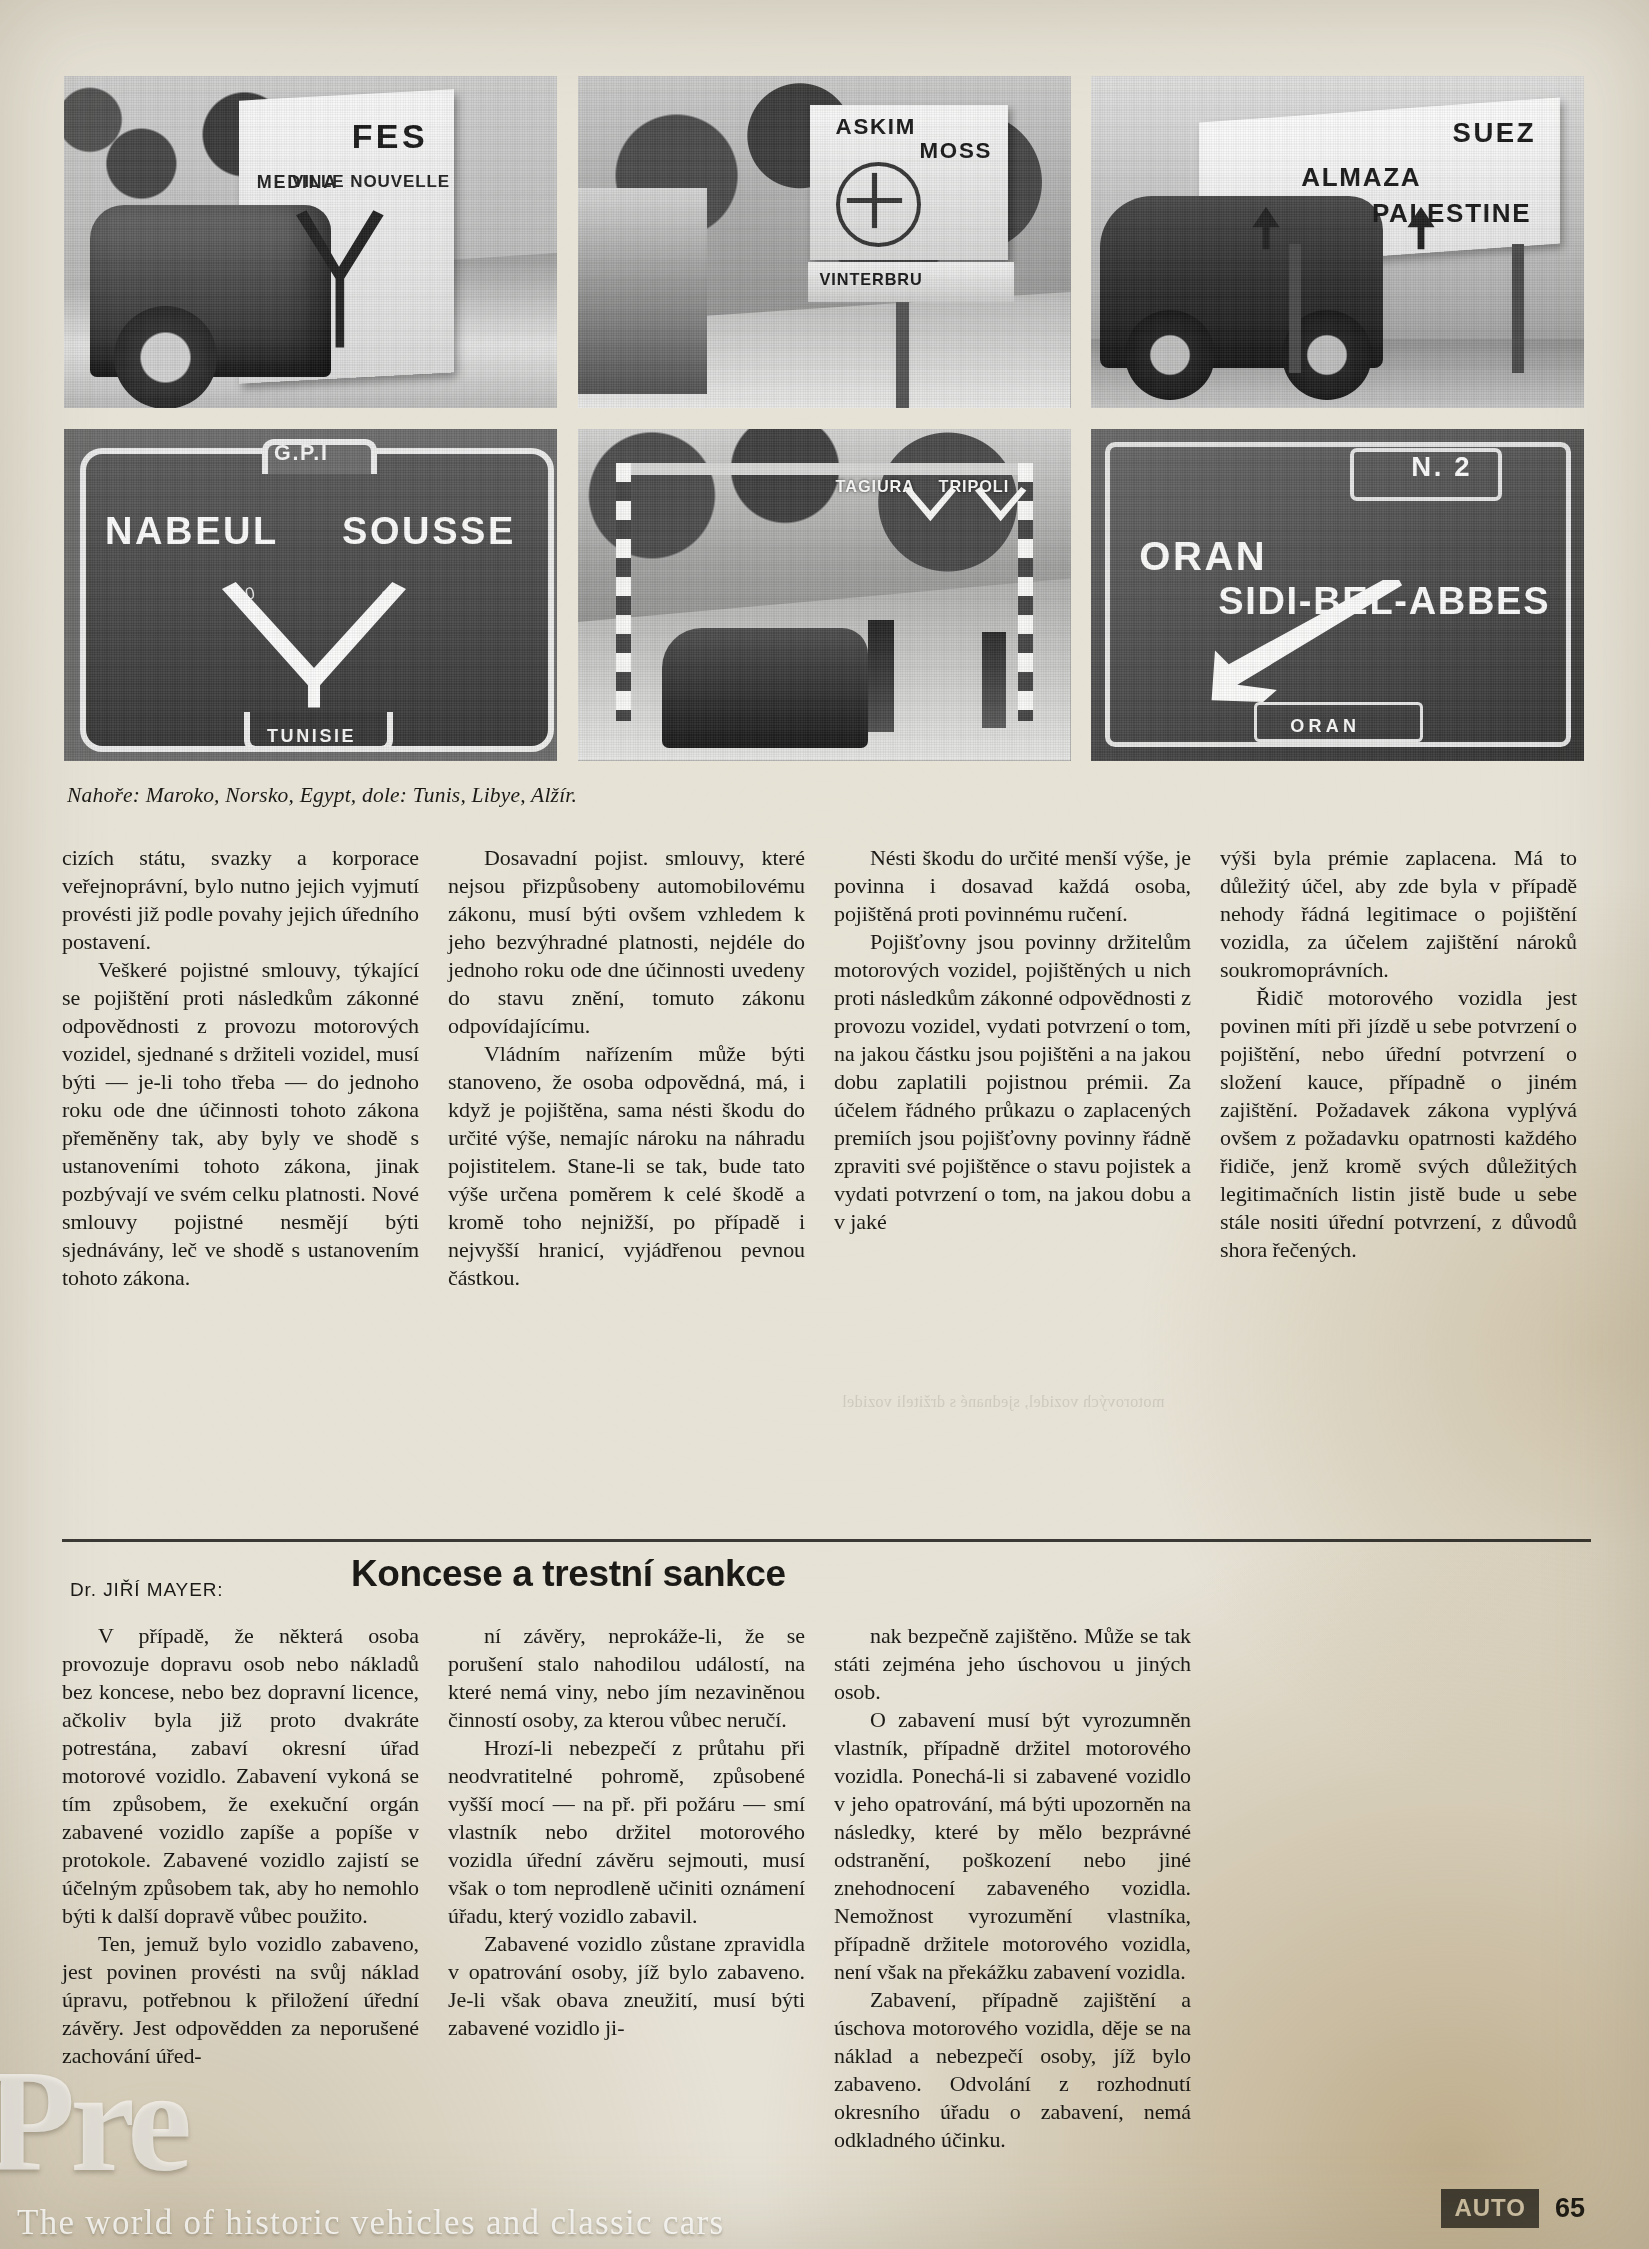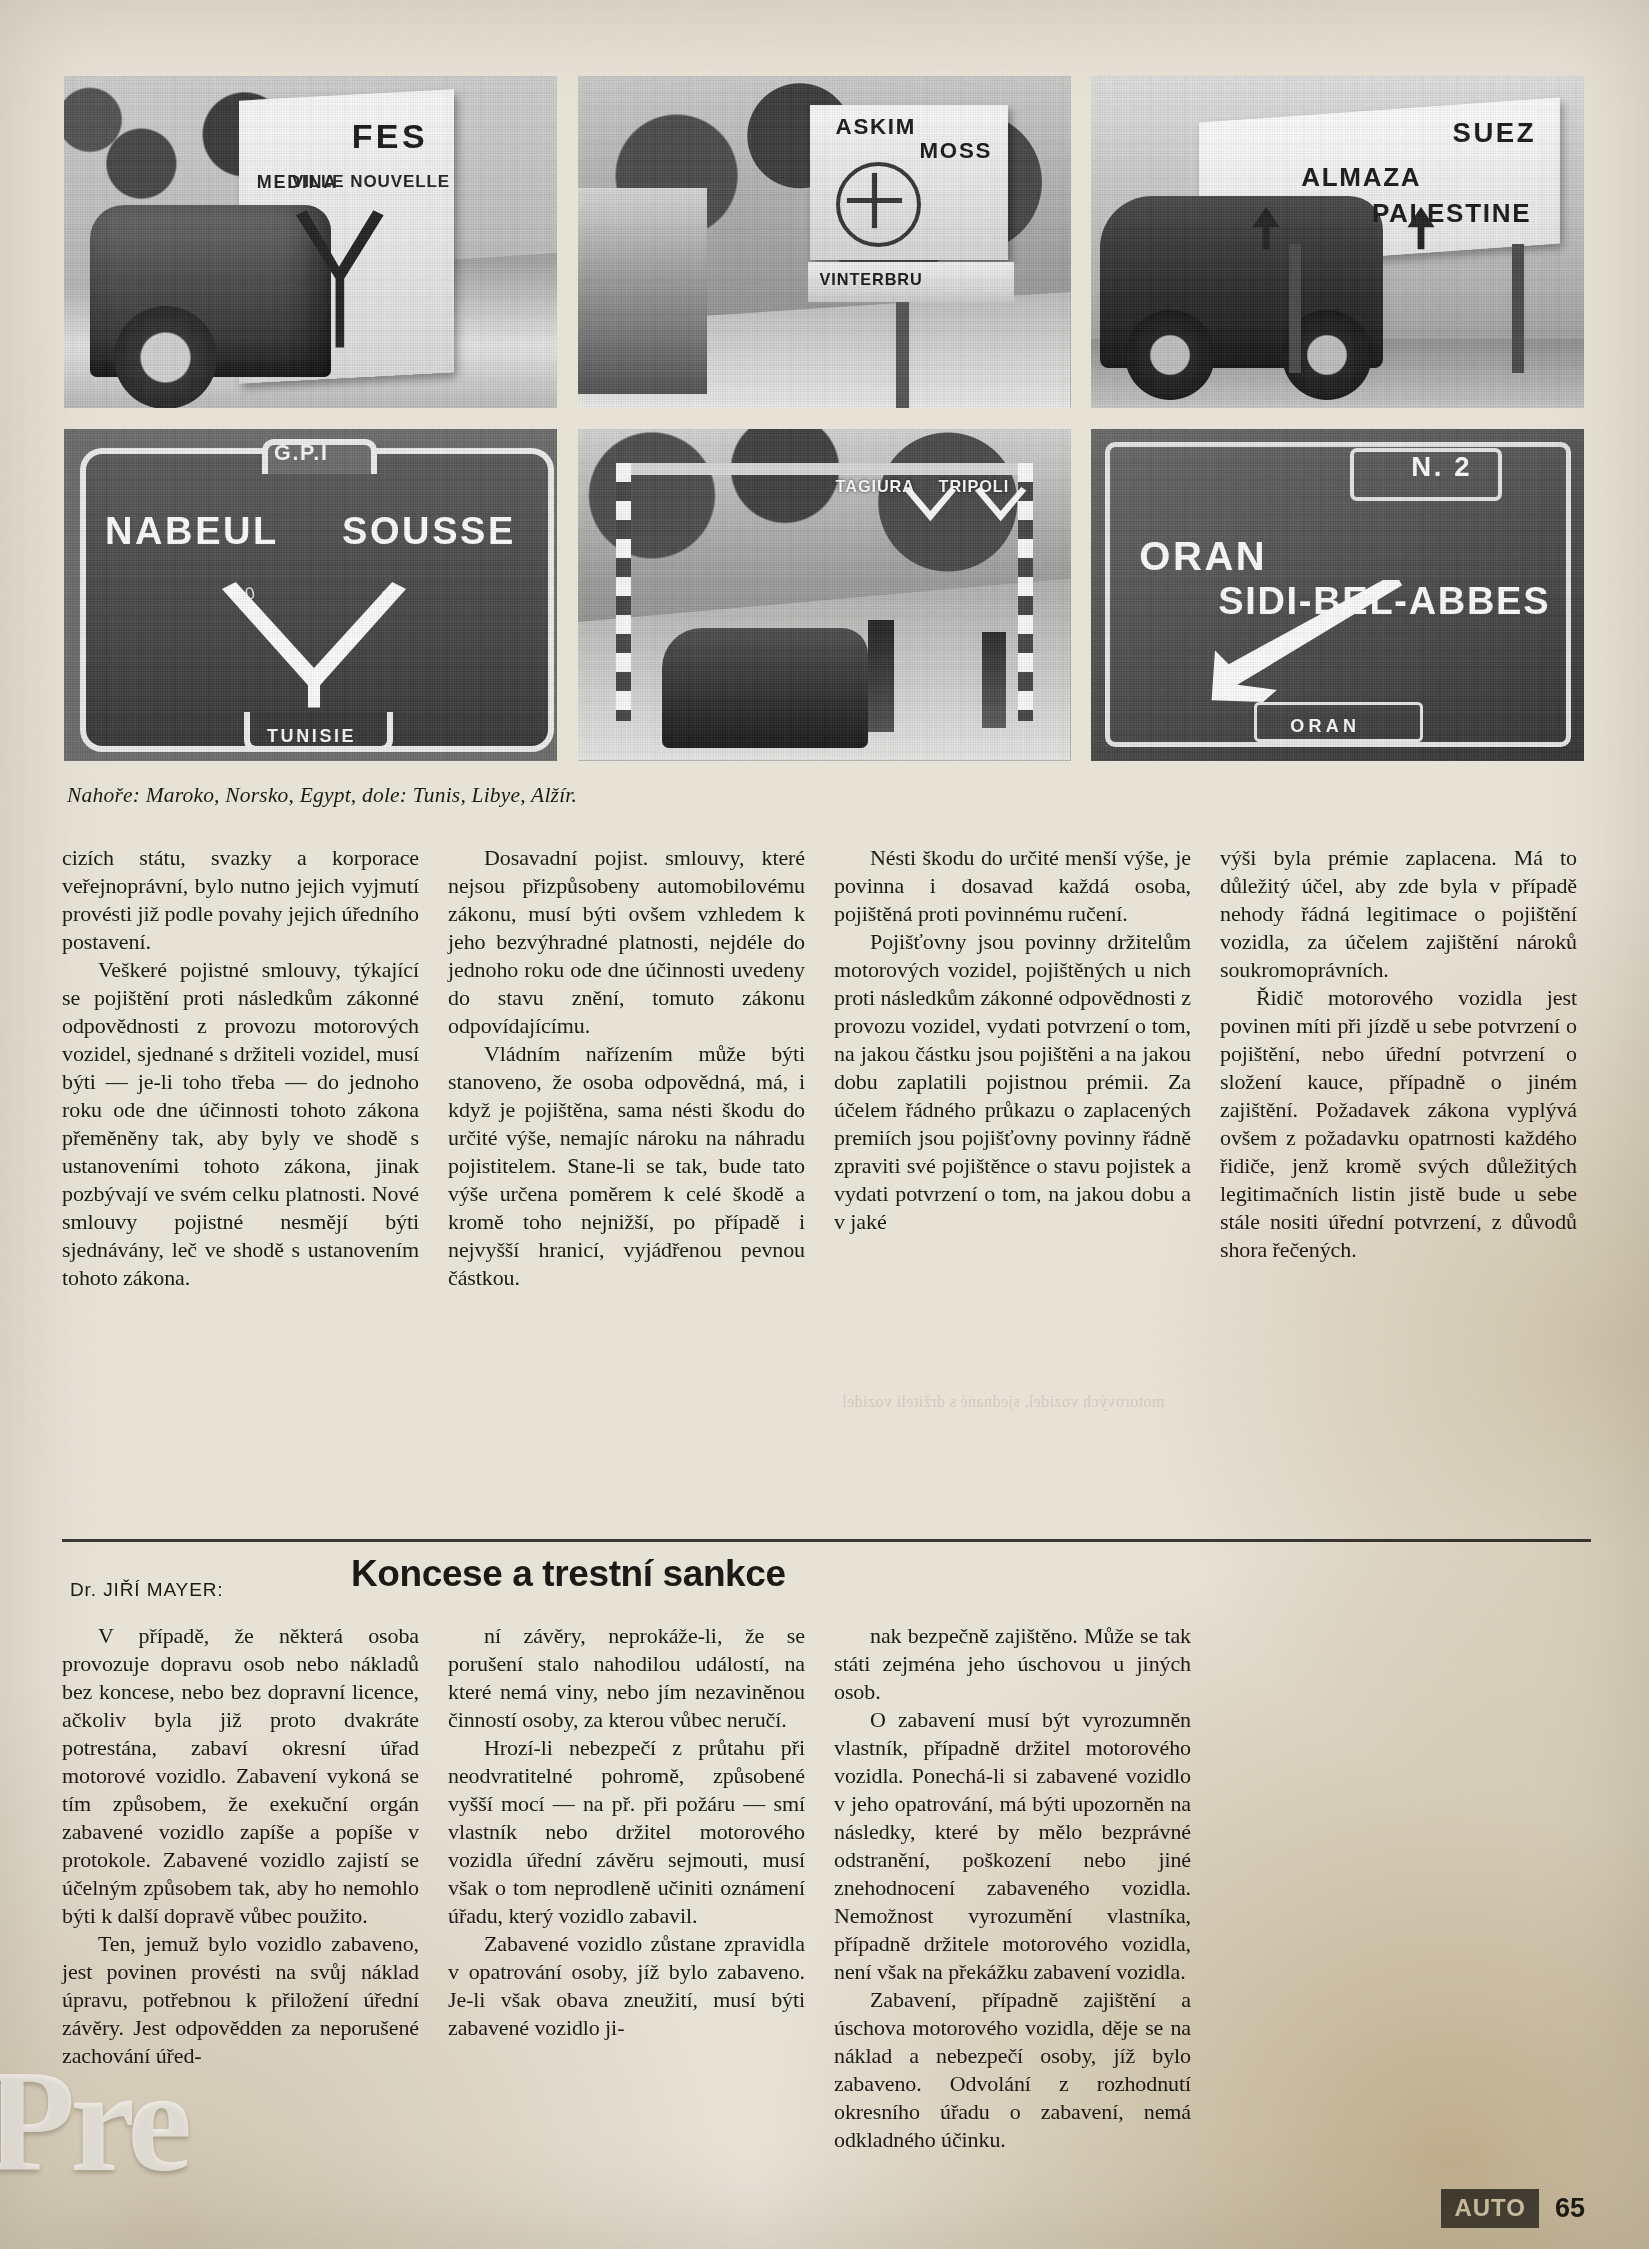--- a/index.html
+++ b/index.html
@@ -532,20 +532,21 @@
       <p>Zabavené vozidlo zůstane zpravidla v opatrování osoby, jíž bylo zabaveno. Je-li však obava zneužití, musí býti zabavené vozidlo ji-</p>
     </div>
     <div class="col">
       <p class="noindent">nak bezpečně zajištěno. Může se tak státi zejména jeho úschovou u jiných osob.</p>
       <p>O zabavení musí být vyrozumněn vlastník, případně držitel motorového vozidla. Ponechá-li si zabavené vozidlo v jeho opatrování, má býti upozorněn na následky, které by mělo bezprávné odstranění, poškození nebo jiné znehodnocení zabaveného vozidla. Nemožnost vyrozumění vlastníka, případně držitele motorového vozidla, není však na překážku zabavení vozidla.</p>
       <p>Zabavení, případně zajištění a úschova motorového vozidla, děje se na náklad a nebezpečí osoby, jíž bylo zabaveno. Odvolání z rozhodnutí okresního úřadu o zabavení, nemá odkladného účinku.</p>
     </div>
   </div>
 
   <div class="wm-big">Pre</div>
+  <div class="wm-line">The world of historic vehicles and classic cars</div>
 
   <div class="footer">
     <div class="mag">AUTO</div>
     <div class="pageno">65</div>
   </div>
 
 </div>
 
 
 </body></html>

